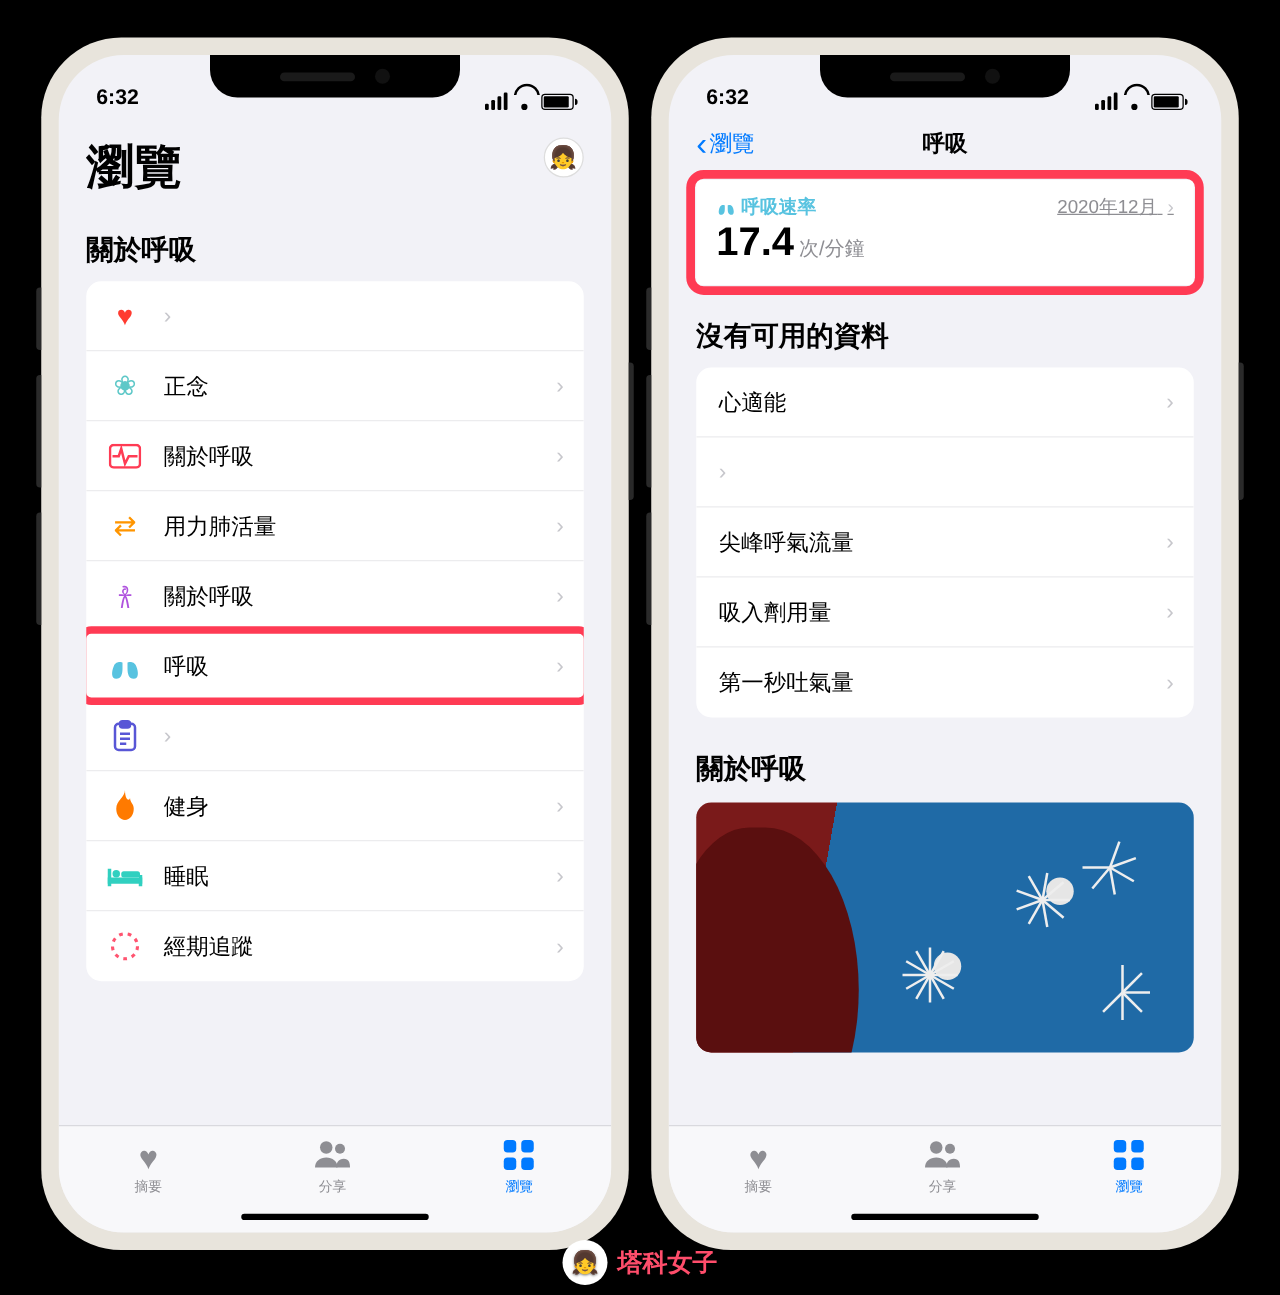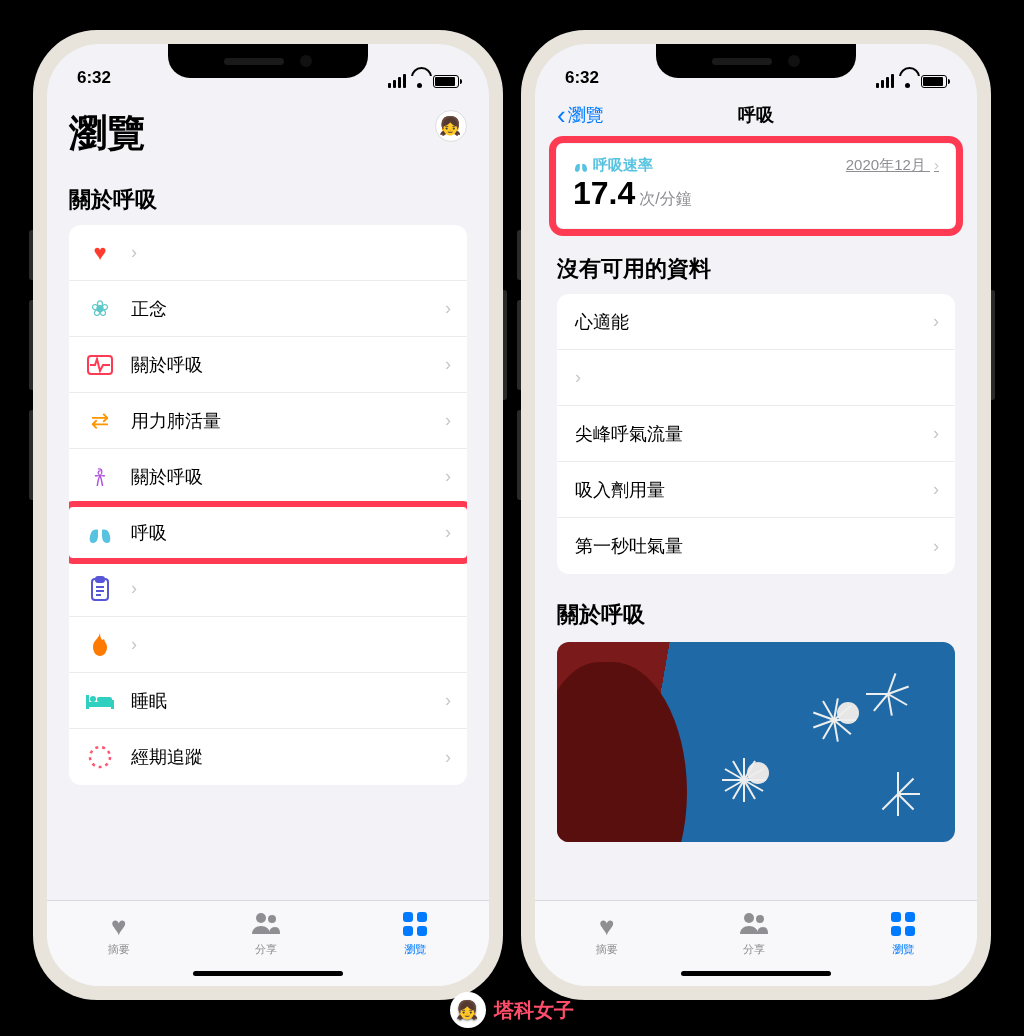--- a/index.html
+++ b/index.html
@@ -233,20 +233,21 @@
                 </svg>
           </span>
           <span class="chev">›</span>
         </div>
         <div class="row">
           <span class="ic ic-fitness">
             <svg width="20" height="26" viewBox="0 0 20 26" fill="#ff7a00">
                   <path d="M10 0c0 6-7 8-7 15 0 5 3 9 7 9s7-4 7-9c0-4-3-5-3-9 0 3-4 3-4-6z"></path>
                 </svg>
           </span>
+          <span class="label">健身</span>
           <span class="chev">›</span>
         </div>
         <div class="row">
           <span class="ic ic-sleep">
             <svg width="28" height="18" viewBox="0 0 28 18" fill="#30d0c0">
                   <rect x="0" y="10" width="28" height="5"></rect>
                   <rect x="0" y="3" width="3" height="14"></rect>
                   <rect x="25" y="8" width="3" height="9"></rect>
                   <circle cx="7" cy="7" r="3"></circle>
                   <rect x="11" y="5" width="15" height="5" rx="2"></rect>

